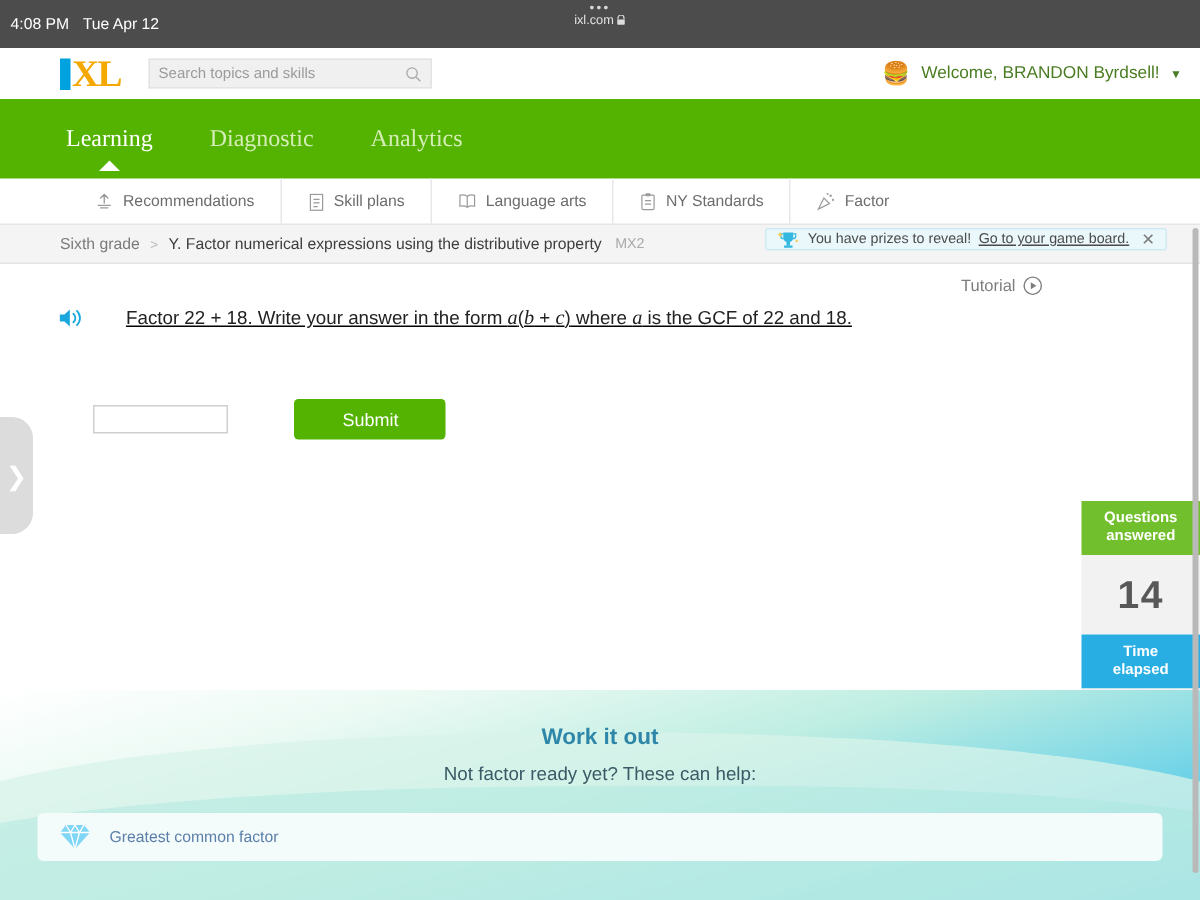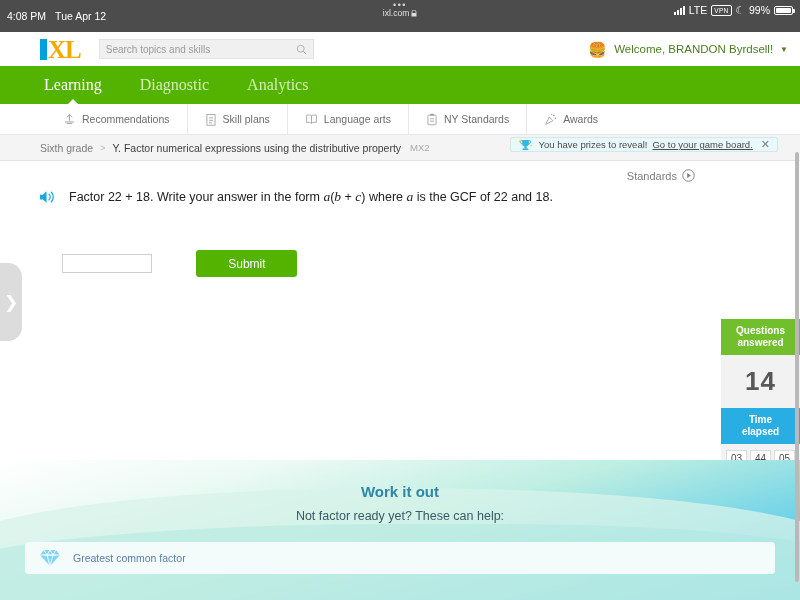--- a/index.html
+++ b/index.html
@@ -45,40 +45,40 @@
     height: 34px; background: #ffffff; display: flex; align-items: center;
     padding: 0 12px 0 40px; position: relative;
   }
   .logo { display: flex; align-items: center; height: 22px; font-weight: bold; }
   .logo .i { width: 7px; height: 21px; background: #00a1df; display: inline-block; }
   .logo .xl {
     color: #f5a800; font-size: 25px; font-weight: 900; letter-spacing: -1px;
     line-height: 21px; font-family: Liberation Serif, serif; margin-left: 1px;
   }
   .searchbox {
-    margin-left: 18px; width: 215px; height: 20px; background: #f0f0f0;
+    margin-left: 18px; width: 189px; height: 20px; background: #f0f0f0;
     border: 1px solid #e3e3e3; display: flex; align-items: center;
     padding: 0 6px; position: relative;
   }
   .searchbox input {
     border: 0; background: transparent; outline: none; flex: 1;
     font-size: 10px; color: #8a8a8a; font-family: "Liberation Sans", sans-serif;
   }
   .searchbox input::placeholder { color: #9b9b9b; }
   .mag { width: 11px; height: 11px; flex-shrink: 0; }
   .welcome {
     margin-left: auto; display: flex; align-items: center; gap: 7px;
     font-size: 11.5px; color: #4a7d23;
   }
   .avatar { font-size: 15px; line-height: 15px; }
   .caret-d { font-size: 8px; color: #4a7d23; }
 
   
   .greennav {
-    background: #53b300; height: 38px; display: flex; align-items: center;
+    background: #53b300; height: 53px; display: flex; align-items: center;
     padding-left: 40px; gap: 30px; position: relative;
   }
   .greennav a {
     color: #d4edb7; font-size: 16px; text-decoration: none;
     font-family: "Liberation Serif", serif; position: relative; padding: 0 4px;
   }
   .greennav a.active { color: #ffffff; }
   .greennav a.active::after {
     content: ""; position: absolute; left: 50%; transform: translateX(-50%);
     bottom: -12px; border-left: 7px solid transparent; border-right: 7px solid transparent;
@@ -119,21 +119,21 @@
   }
   .prizebar a { color: #4b4b4b; text-decoration: underline; }
   .prize-x { color: #7e7e7e; font-size: 11px; margin-left: 3px; cursor: pointer; }
 
   
   .stage { position: relative; height: 290px; background: #ffffff; }
   .tutorial {
     position: absolute; right: 105px; top: 8px; font-size: 11px; color: #7d7d7d;
     display: flex; align-items: center; gap: 5px; cursor: pointer;
   }
-  .qrow { display: flex; align-items: flex-start; gap: 12px; padding: 27px 4px 0 38px; }
+  .qrow { display: flex; align-items: flex-start; gap: 27px; padding: 27px 4px 0 38px; text-decoration: underline; }
   .speaker { margin-top: 1px; cursor: pointer; }
   .qtext { font-size: 12.5px; color: #222222; line-height: 17px; }
   .qtext i { font-family: "Liberation Serif", serif; font-style: italic; font-size: 13.5px; }
   .answerbox {
     margin: 18px 0 0 62px; width: 90px; height: 19px;
     border: 1px solid #cfcfcf; background: #ffffff;
   }
   .submit {
     margin: 41px 0 0 40px; width: 101px; height: 27px; background: #53b300;
     color: #ffffff; border: 0; border-radius: 3px; font-size: 12px;
@@ -212,35 +212,20 @@
   <div class="sb-center">
     <span class="sb-dots">•••</span>
     <span class="sb-url">
       <span>ixl.com</span>
       <svg width="6" height="7" viewBox="0 0 6 7">
           <path d="M1 3V2a2 2 0 014 0v1" stroke="#ddd" stroke-width="0.8" fill="none"></path>
           <rect x="0.5" y="3" width="5" height="3.5" rx="0.6" fill="#ddd"></rect>
         </svg>
     </span>
   </div>
-  <div class="sb-right">
-    <span class="bars">
-        <i></i>
-        <i></i>
-        <i></i>
-        <i></i>
-      </span>
-    <span>LTE</span>
-    <span class="vpn">VPN</span>
-    <span>☾</span>
-    <span>99%</span>
-    <span class="batt">
-        <i></i>
-      </span>
-  </div>
 </div>
 
 <div class="ixlhead">
   <div class="logo">
     <span class="i"></span>
     <span class="xl">XL</span>
   </div>
   <div class="searchbox">
     <input type="text" placeholder="Search topics and skills" style="">
     <svg class="mag" viewBox="0 0 14 14">
@@ -293,21 +278,21 @@
     </svg>
     <span>NY Standards</span>
   </div>
   <div class="subtab">
     <svg width="13" height="13" viewBox="0 0 16 16">
       <path d="M2 14l4.5-9 4.5 4.5z" stroke="#9a9a9a" stroke-width="1" fill="none"></path>
       <circle cx="12" cy="3" r="1" fill="#9a9a9a"></circle>
       <circle cx="14" cy="6.5" r="0.9" fill="#9a9a9a"></circle>
       <circle cx="9.5" cy="1.6" r="0.8" fill="#9a9a9a"></circle>
     </svg>
-    <span>Awards</span>
+    <span>Factor</span>
   </div>
 </div>
 
 <div class="crumbrow">
   <span class="crumb-grade">Sixth grade</span>
   <span class="crumb-sep">&gt;</span>
   <span class="crumb-skill">Y. Factor numerical expressions using the distributive property</span>
   <span class="crumb-code">MX2</span>
 
   <div class="prizebar">
@@ -321,21 +306,21 @@
     </svg>
     <span>You have prizes to reveal!</span>
     <a href="#">Go to your game board.</a>
     <span class="prize-x">✕</span>
   </div>
 </div>
 
 <div class="stage">
 
   <div class="tutorial">
-    <span>Standards</span>
+    <span>Tutorial</span>
     <svg width="13" height="13" viewBox="0 0 14 14">
       <circle cx="7" cy="7" r="6.2" stroke="#7d7d7d" stroke-width="1" fill="none"></circle>
       <path d="M5.6 4.4l4 2.6-4 2.6z" fill="#7d7d7d"></path>
     </svg>
   </div>
 
   <div class="qrow">
     <span class="speaker">
       <svg width="19" height="16" viewBox="0 0 20 16">
         <path d="M2 5.5h3.2L9 2v12L5.2 10.5H2z" fill="#1aa7dd"></path>

